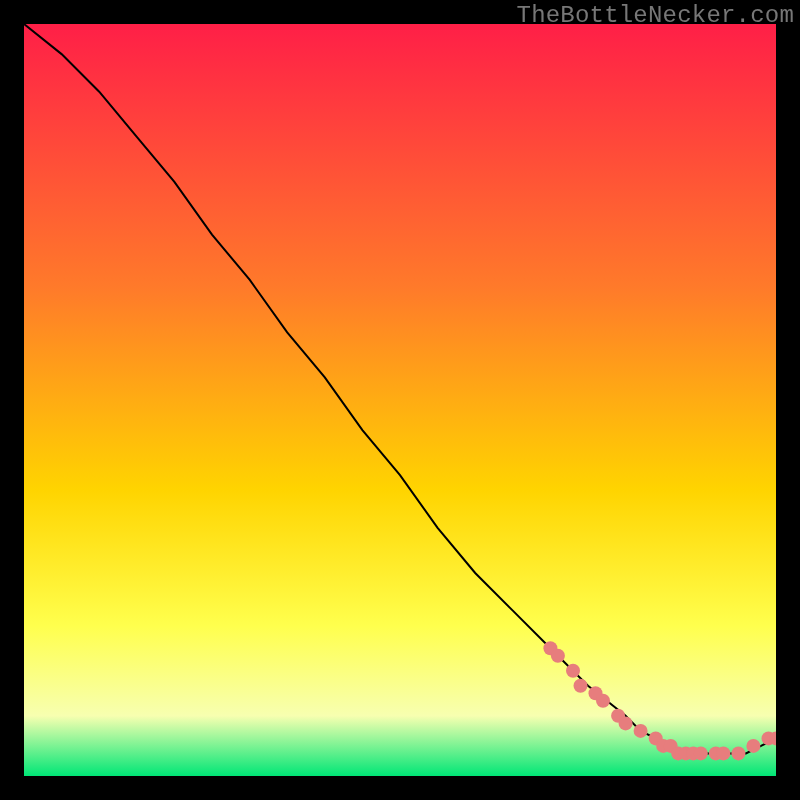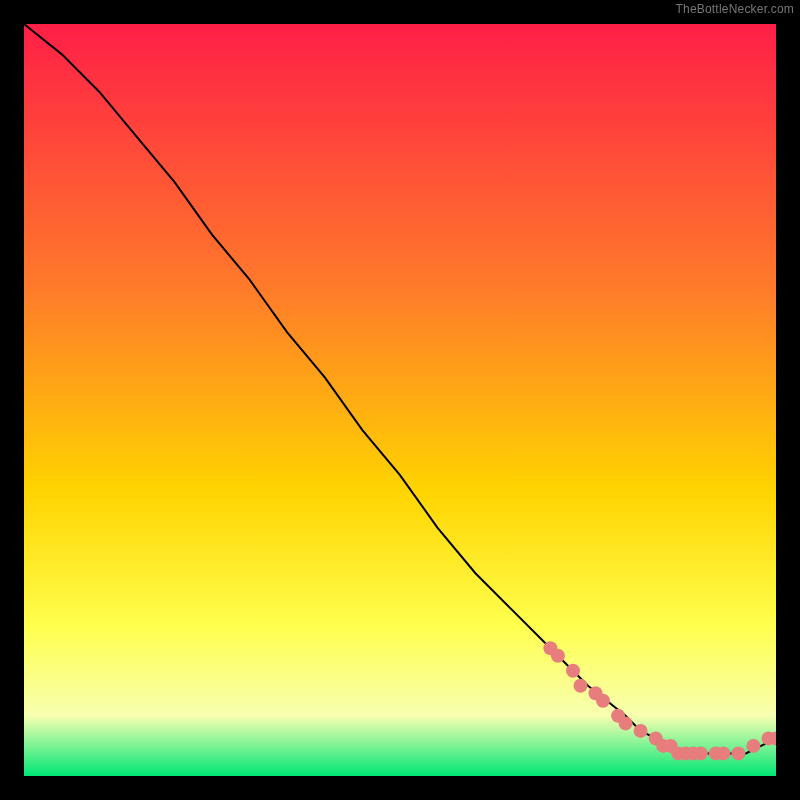--- a/index.html
+++ b/index.html
@@ -15,24 +15,25 @@
     position: relative;
     width: 800px;
     height: 800px;
     background: #000;
   }
   .watermark {
     position: absolute;
     top: 2px;
     right: 6px;
     color: #777;
-    font-size: 12px;
+    font-size: 24px;
     font-weight: 500;
     letter-spacing: 0.2px;
     user-select: none;
+    font-family: Liberation Mono, monospace;
   }
   .plot {
     position: absolute;
     left: 24px;
     top: 24px;
     width: 752px;
     height: 752px;
   }
   .plot svg {
     display: block;

